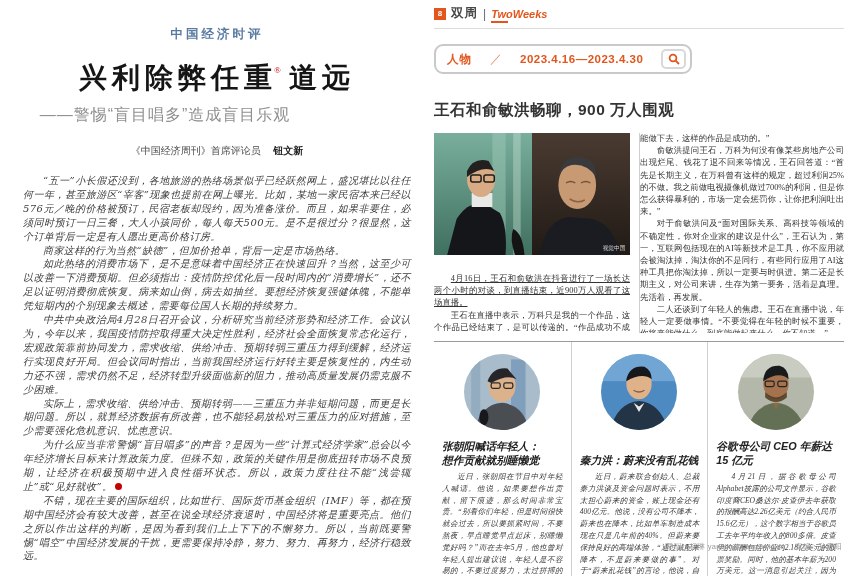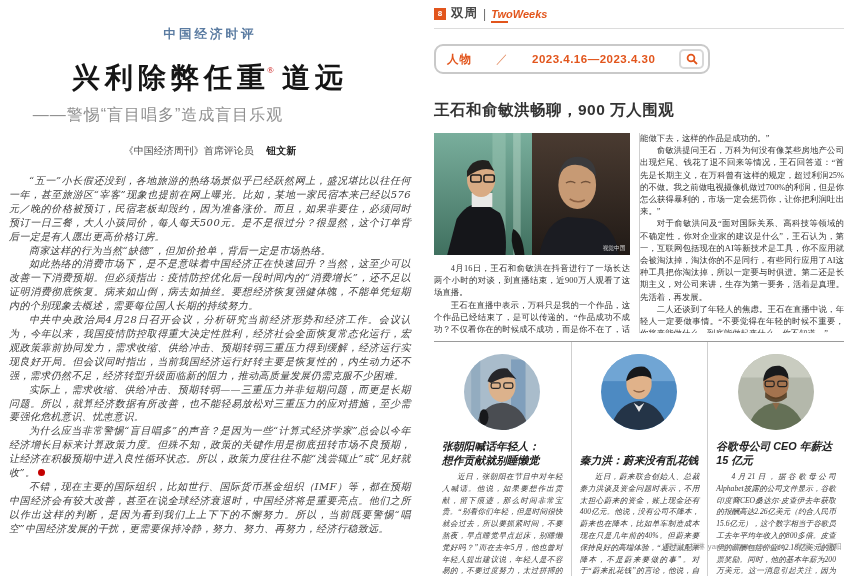--- a/index.html
+++ b/index.html
@@ -1,19 +1,19 @@
 <!DOCTYPE html>
 <html><head>
 <meta charset="utf-8">
 <style>
   html,body{margin:0;padding:0;background:#ffffff;}
   .spread{position:relative;width:850px;height:578px;background:#ffffff;overflow:hidden;
           font-family:"Liberation Sans",sans-serif;}
   
-  .page-left{position:absolute;left:0;top:0;width:420px;height:422px;padding:26px 9px 0 9px;box-sizing:border-box;}
+  .page-left{position:absolute;left:0;top:0;width:420px;height:422px;padding:26px 9px 0 23px;box-sizing:border-box;}
   .kicker{text-align:center;font-family:"Liberation Serif",serif;font-weight:bold;
           font-size:12.5px;letter-spacing:3px;color:#5a7ba1;}
   .lp-title{margin:16px 0 0;text-align:center;font-family:"Liberation Serif",serif;
             font-weight:bold;font-size:28px;letter-spacing:5px;color:#151515;}
   .reg-mark{display:inline-block;font-size:9px;color:#c40000;vertical-align:super;
             transform:translate(-3px,-4px);font-weight:normal;}
   .lp-subtitle{width:fit-content;margin:8px auto 12px;transform:translateX(-52px);
                font-size:16px;letter-spacing:1px;color:#8f8f8f;font-family:"Liberation Sans",sans-serif;}
   .byline{margin-top:18px;text-align:center;font-size:10px;color:#4a4a4a;
           font-family:"Liberation Serif",serif;}
@@ -26,36 +26,36 @@
   
   .page-right{position:absolute;left:424px;top:0;width:426px;height:578px;padding:5px 6px 0 10px;box-sizing:border-box;}
   .rp-header{display:flex;align-items:center;gap:5px;}
   .page-badge{width:12px;height:12px;background:#e2551c;color:#fff;font-size:8px;font-weight:bold;
               display:flex;align-items:center;justify-content:center;}
   .section-cn{font-size:12.5px;font-weight:bold;color:#474747;letter-spacing:1px;}
   .section-sep{font-size:12px;color:#6a6a6a;}
   .section-en{font-size:11px;font-weight:bold;color:#e2551c;position:relative;font-style:italic;}
   .section-en::after{content:"";position:absolute;left:0;bottom:-3px;width:17px;height:2px;background:#e2551c;}
   .rp-rule{border:none;border-top:1px solid #dcdcdc;margin:6px 0 0;}
-  .filter-pill{margin-top:15px;display:inline-flex;align-items:center;gap:24px;
+  .filter-pill{margin-top:15px;display:inline-flex;align-items:center;gap:18px;
                border:2px solid #c9c9c9;border-radius:9px;padding:3px 4px 3px 11px;background:#fff;cursor:pointer;}
   .pill-cat{color:#e2551c;font-weight:bold;font-size:11.5px;letter-spacing:1px;}
   .pill-slash{color:#e2885c;font-size:12px;}
   .pill-date{color:#e2551c;font-weight:bold;font-size:11.5px;letter-spacing:.5px;}
   .search-btn{border:2px solid #d8d8d8;border-radius:5px;width:21px;height:16px;
               display:flex;align-items:center;justify-content:center;background:#fff;}
   .rp-headline{margin:26px 0 0;font-size:15.5px;font-weight:bold;color:#333;letter-spacing:.5px;}
   .article-cols{display:flex;margin-top:12px;height:200px;overflow:hidden;}
   .art-col{width:50%;box-sizing:border-box;}
   .art-col.first{padding-right:9px;}
   .art-col.second{border-left:1px solid #cfcfcf;}
   .main-photo{width:100%;height:122px;display:block;}
   .art-col p{margin:0;font-family:"Liberation Serif",serif;font-size:8.4px;line-height:12.2px;
              color:#333;text-align:justify;text-indent:2em;}
-  .art-col.first p:first-of-type{margin-top:8px;}
+  .art-col.first p:first-of-type{margin-top:18px;text-decoration:underline;}
   .section-divider{border:none;border-top:1px solid #9a9a9a;margin:8px 0 0;}
   .briefs{display:flex;height:234px;overflow:hidden;font-style:italic;}
   .brief{width:33.33%;box-sizing:border-box;padding:12px 8px 0;}
   .brief + .brief{border-left:1px solid #cfcfcf;}
   .avatar{width:76px;height:76px;display:block;margin:0 auto;}
   .brief h3{margin:9px 0 4px;font-size:10.8px;font-weight:bold;color:#222;line-height:1.3;
             min-height:28px;display:flex;flex-direction:column;justify-content:flex-end;}
   .brief h3 span{display:block;}
   .brief p{margin:0;font-family:"Liberation Serif",serif;font-size:7.6px;line-height:11.8px;
            color:#3a3a3a;text-align:justify;text-indent:2em;}

